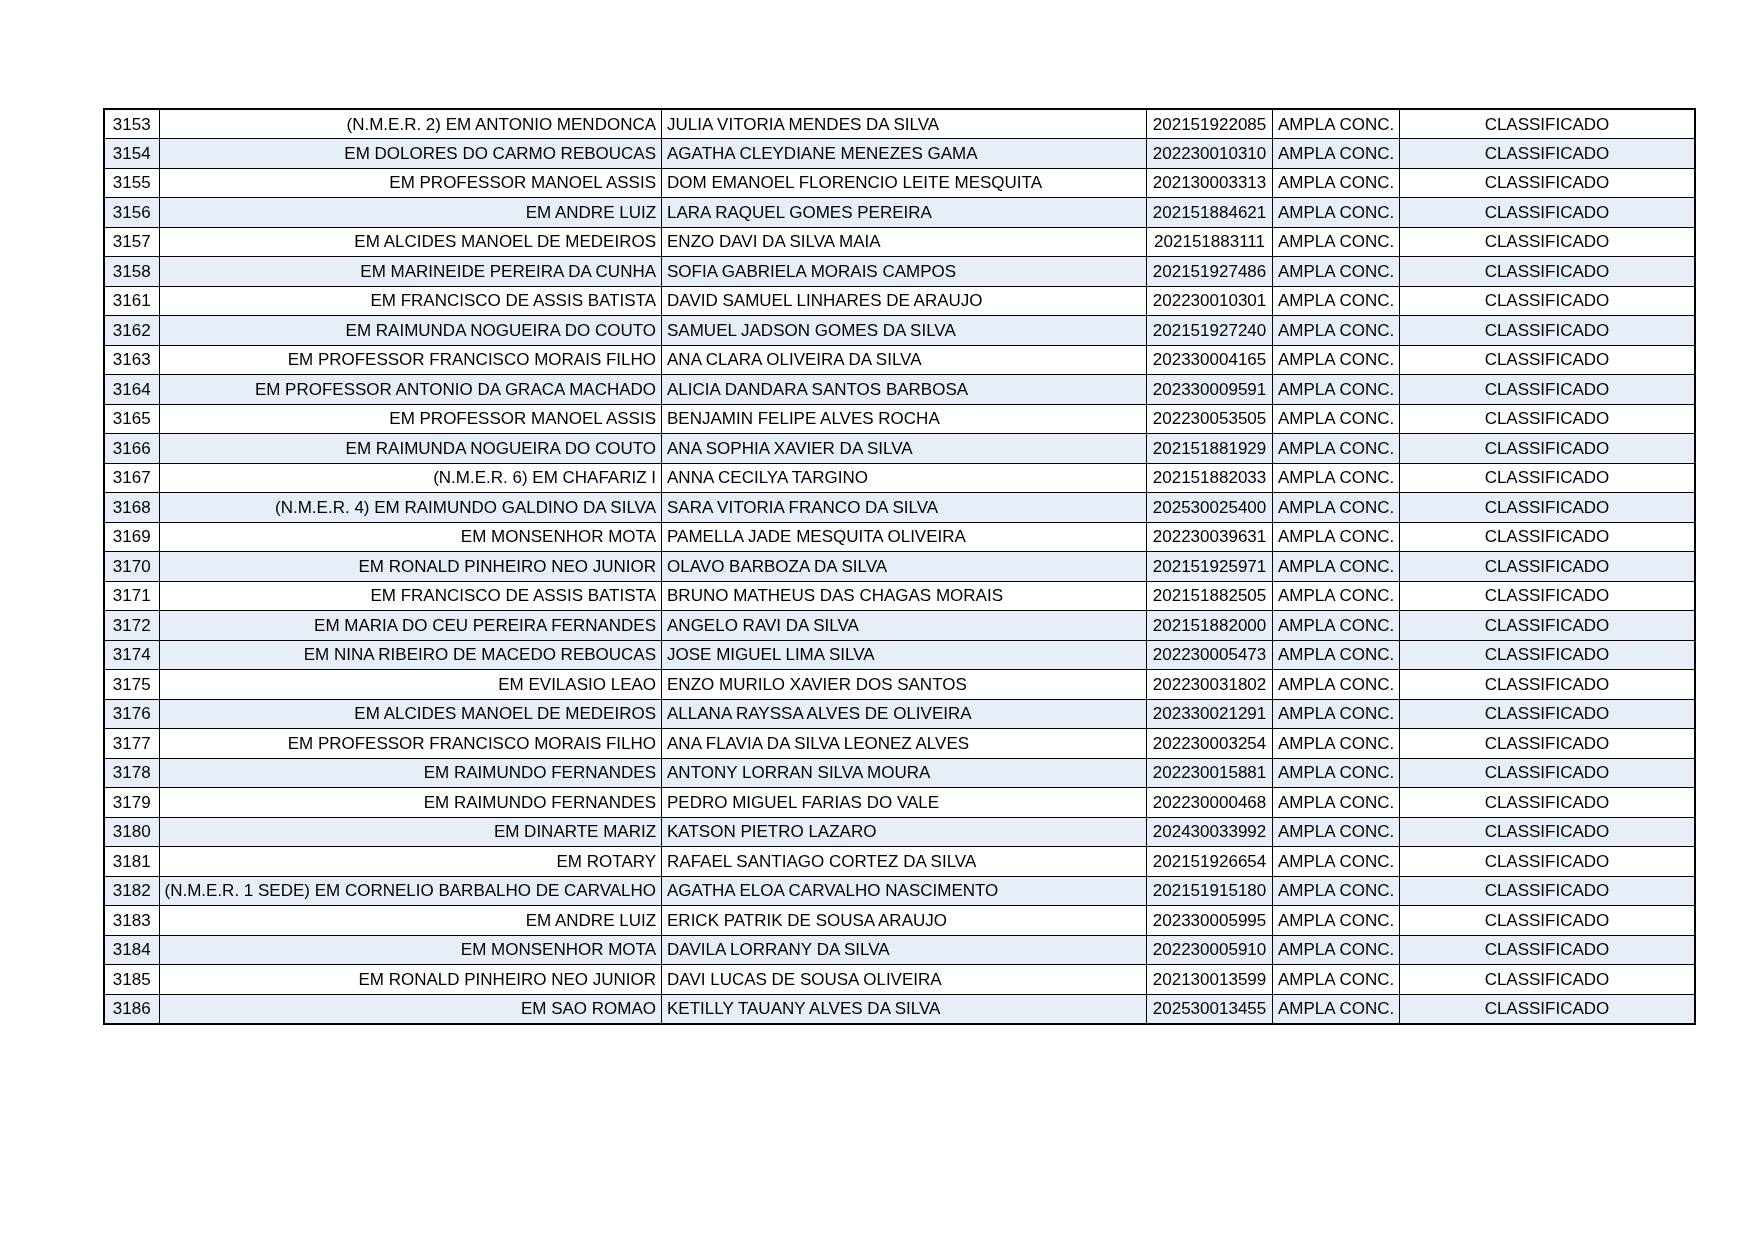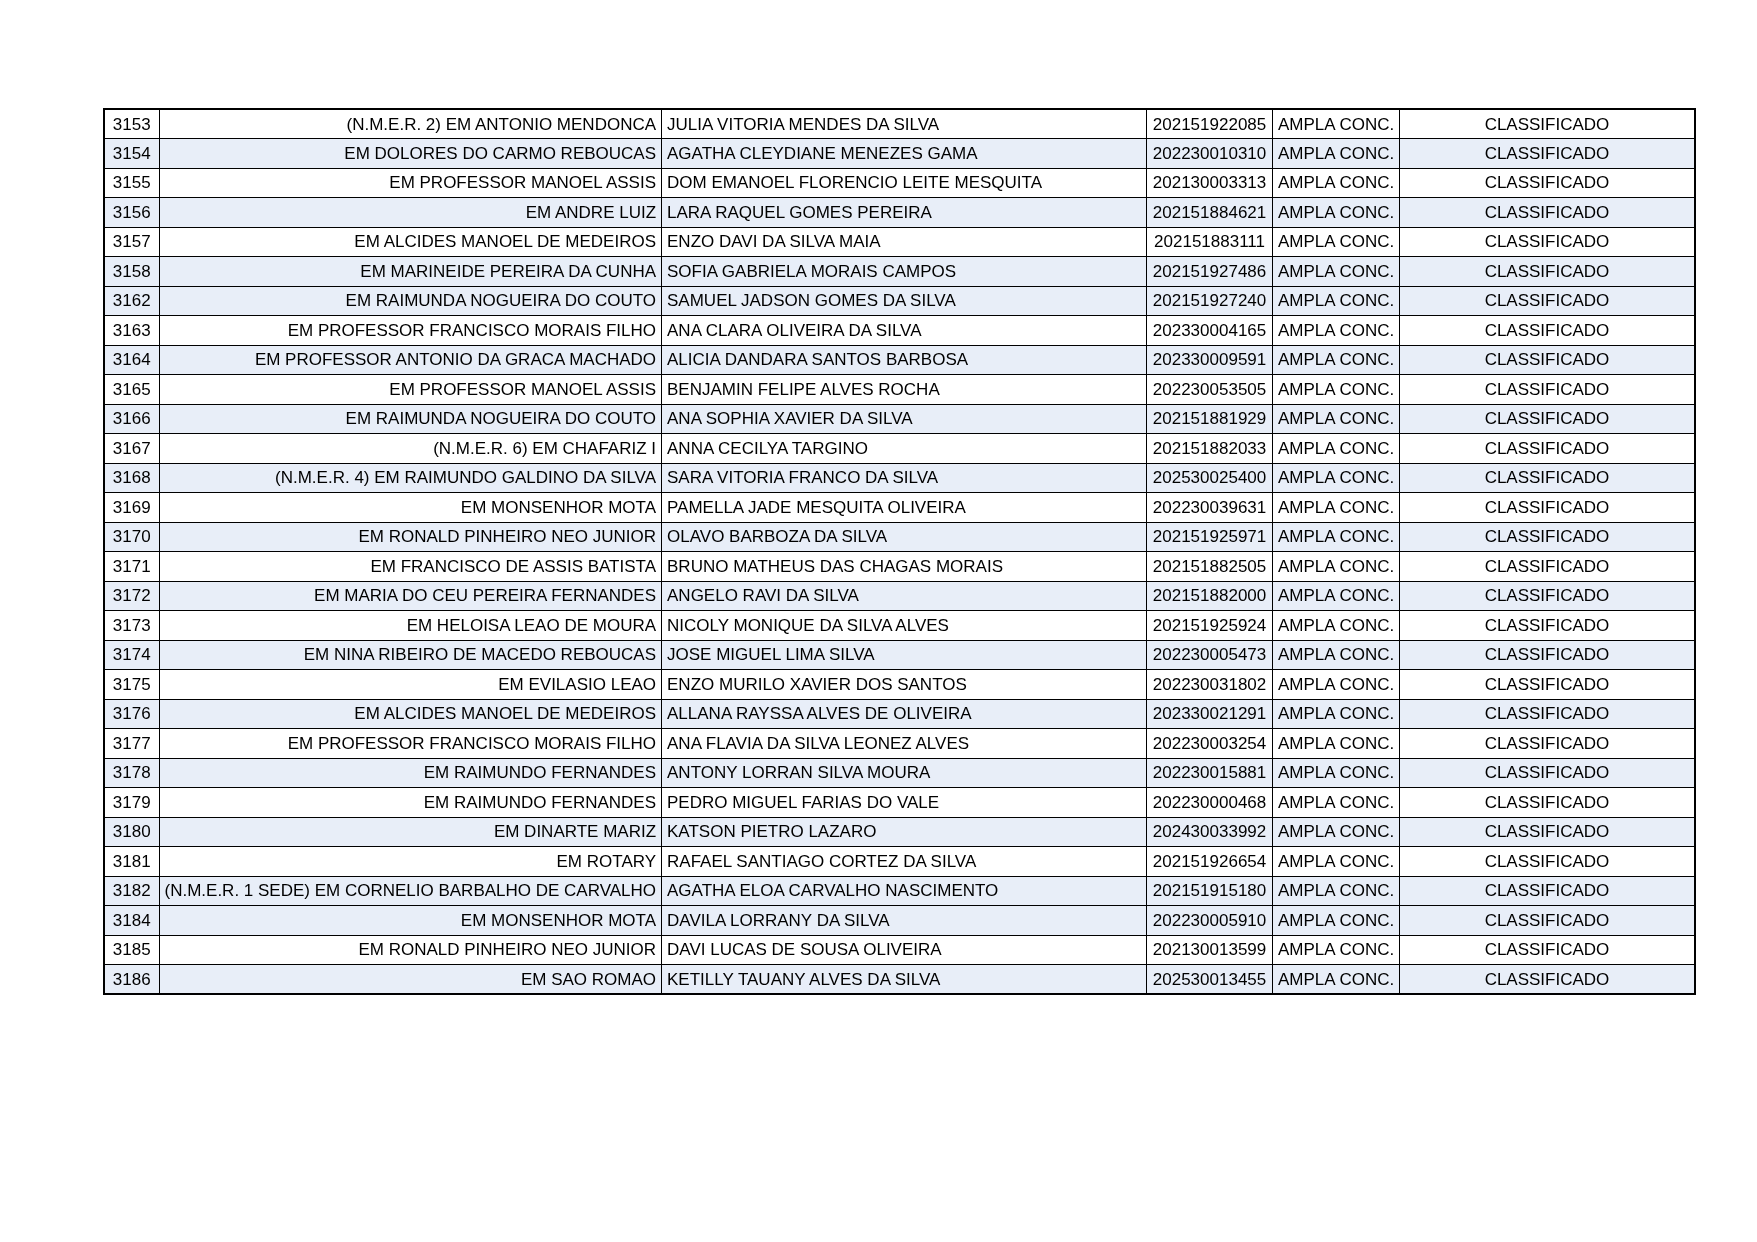--- a/index.html
+++ b/index.html
@@ -101,20 +101,28 @@
           <td class="col-status">CLASSIFICADO</td>
         </tr>
         <tr class="even">
           <td class="col-rank">3158</td>
           <td class="col-school">EM MARINEIDE PEREIRA DA CUNHA</td>
           <td class="col-student">SOFIA GABRIELA MORAIS CAMPOS</td>
           <td class="col-enroll">202151927486</td>
           <td class="col-cat">AMPLA CONC.</td>
           <td class="col-status">CLASSIFICADO</td>
         </tr>
+        <tr class="odd">
+          <td class="col-rank">3161</td>
+          <td class="col-school">EM FRANCISCO DE ASSIS BATISTA</td>
+          <td class="col-student">DAVID SAMUEL LINHARES DE ARAUJO</td>
+          <td class="col-enroll">202230010301</td>
+          <td class="col-cat">AMPLA CONC.</td>
+          <td class="col-status">CLASSIFICADO</td>
+        </tr>
         <tr class="even">
           <td class="col-rank">3162</td>
           <td class="col-school">EM RAIMUNDA NOGUEIRA DO COUTO</td>
           <td class="col-student">SAMUEL JADSON GOMES DA SILVA</td>
           <td class="col-enroll">202151927240</td>
           <td class="col-cat">AMPLA CONC.</td>
           <td class="col-status">CLASSIFICADO</td>
         </tr>
         <tr class="odd">
           <td class="col-rank">3163</td>
@@ -189,28 +197,20 @@
           <td class="col-status">CLASSIFICADO</td>
         </tr>
         <tr class="even">
           <td class="col-rank">3172</td>
           <td class="col-school">EM MARIA DO CEU PEREIRA FERNANDES</td>
           <td class="col-student">ANGELO RAVI DA SILVA</td>
           <td class="col-enroll">202151882000</td>
           <td class="col-cat">AMPLA CONC.</td>
           <td class="col-status">CLASSIFICADO</td>
         </tr>
-        <tr class="odd">
-          <td class="col-rank">3173</td>
-          <td class="col-school">EM HELOISA LEAO DE MOURA</td>
-          <td class="col-student">NICOLY MONIQUE DA SILVA ALVES</td>
-          <td class="col-enroll">202151925924</td>
-          <td class="col-cat">AMPLA CONC.</td>
-          <td class="col-status">CLASSIFICADO</td>
-        </tr>
         <tr class="even">
           <td class="col-rank">3174</td>
           <td class="col-school">EM NINA RIBEIRO DE MACEDO REBOUCAS</td>
           <td class="col-student">JOSE MIGUEL LIMA SILVA</td>
           <td class="col-enroll">202230005473</td>
           <td class="col-cat">AMPLA CONC.</td>
           <td class="col-status">CLASSIFICADO</td>
         </tr>
         <tr class="odd">
           <td class="col-rank">3175</td>
@@ -266,20 +266,28 @@
           <td class="col-student">RAFAEL SANTIAGO CORTEZ DA SILVA</td>
           <td class="col-enroll">202151926654</td>
           <td class="col-cat">AMPLA CONC.</td>
           <td class="col-status">CLASSIFICADO</td>
         </tr>
         <tr class="even">
           <td class="col-rank">3182</td>
           <td class="col-school">(N.M.E.R. 1 SEDE) EM CORNELIO BARBALHO DE CARVALHO</td>
           <td class="col-student">AGATHA ELOA CARVALHO NASCIMENTO</td>
           <td class="col-enroll">202151915180</td>
+          <td class="col-cat">AMPLA CONC.</td>
+          <td class="col-status">CLASSIFICADO</td>
+        </tr>
+        <tr class="odd">
+          <td class="col-rank">3183</td>
+          <td class="col-school">EM ANDRE LUIZ</td>
+          <td class="col-student">ERICK PATRIK DE SOUSA ARAUJO</td>
+          <td class="col-enroll">202330005995</td>
           <td class="col-cat">AMPLA CONC.</td>
           <td class="col-status">CLASSIFICADO</td>
         </tr>
         <tr class="even">
           <td class="col-rank">3184</td>
           <td class="col-school">EM MONSENHOR MOTA</td>
           <td class="col-student">DAVILA LORRANY DA SILVA</td>
           <td class="col-enroll">202230005910</td>
           <td class="col-cat">AMPLA CONC.</td>
           <td class="col-status">CLASSIFICADO</td>

